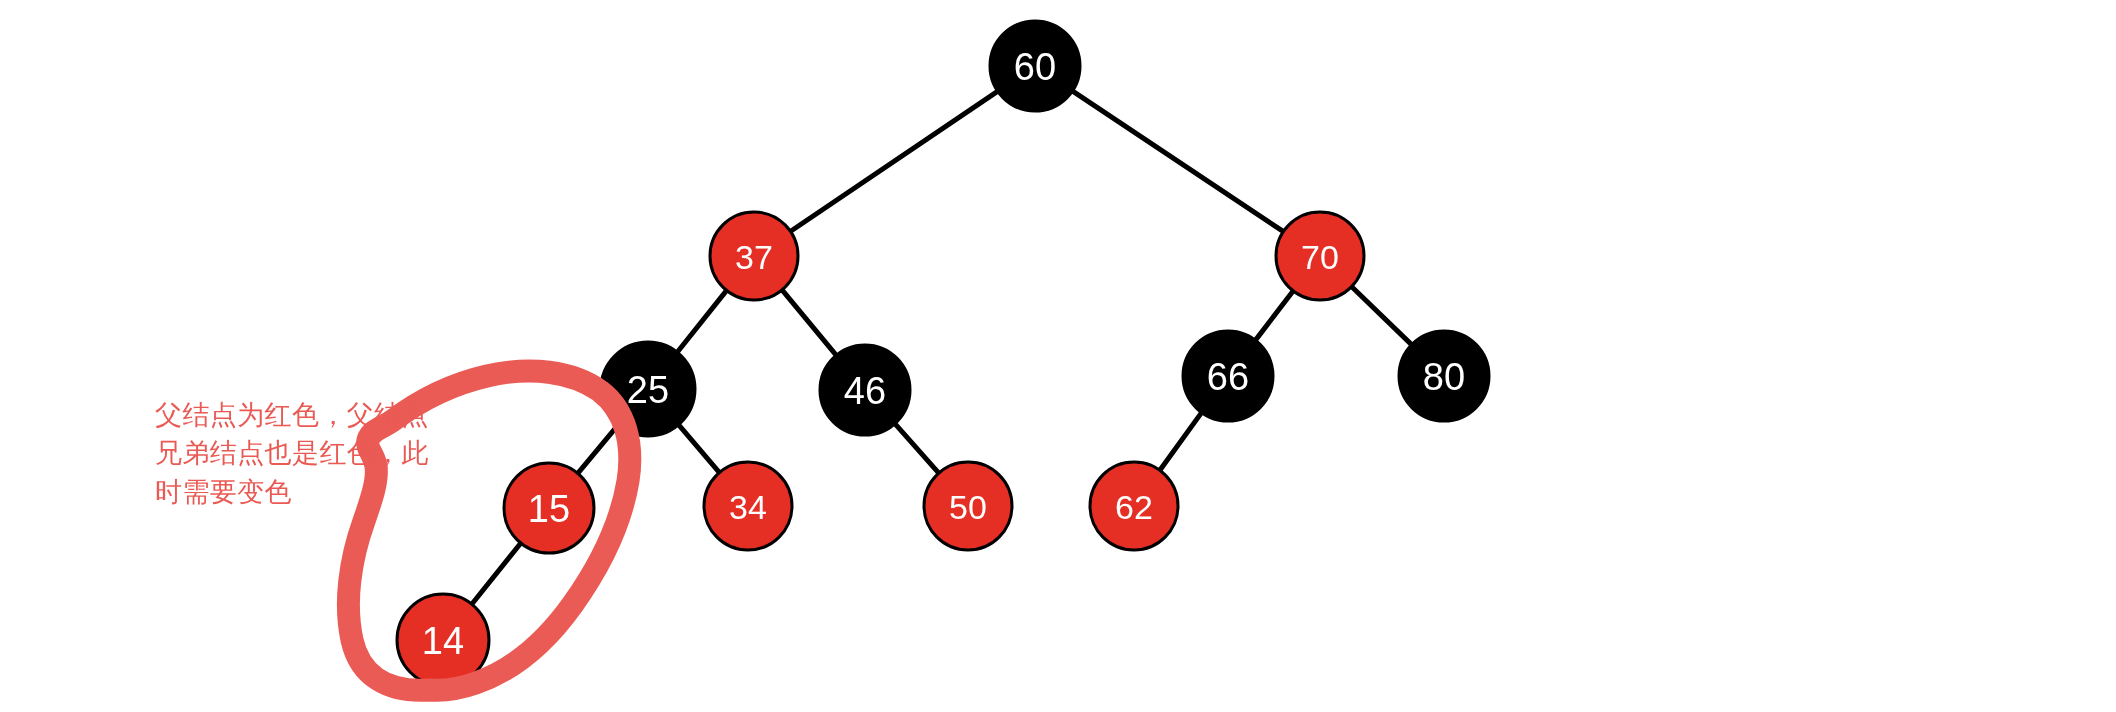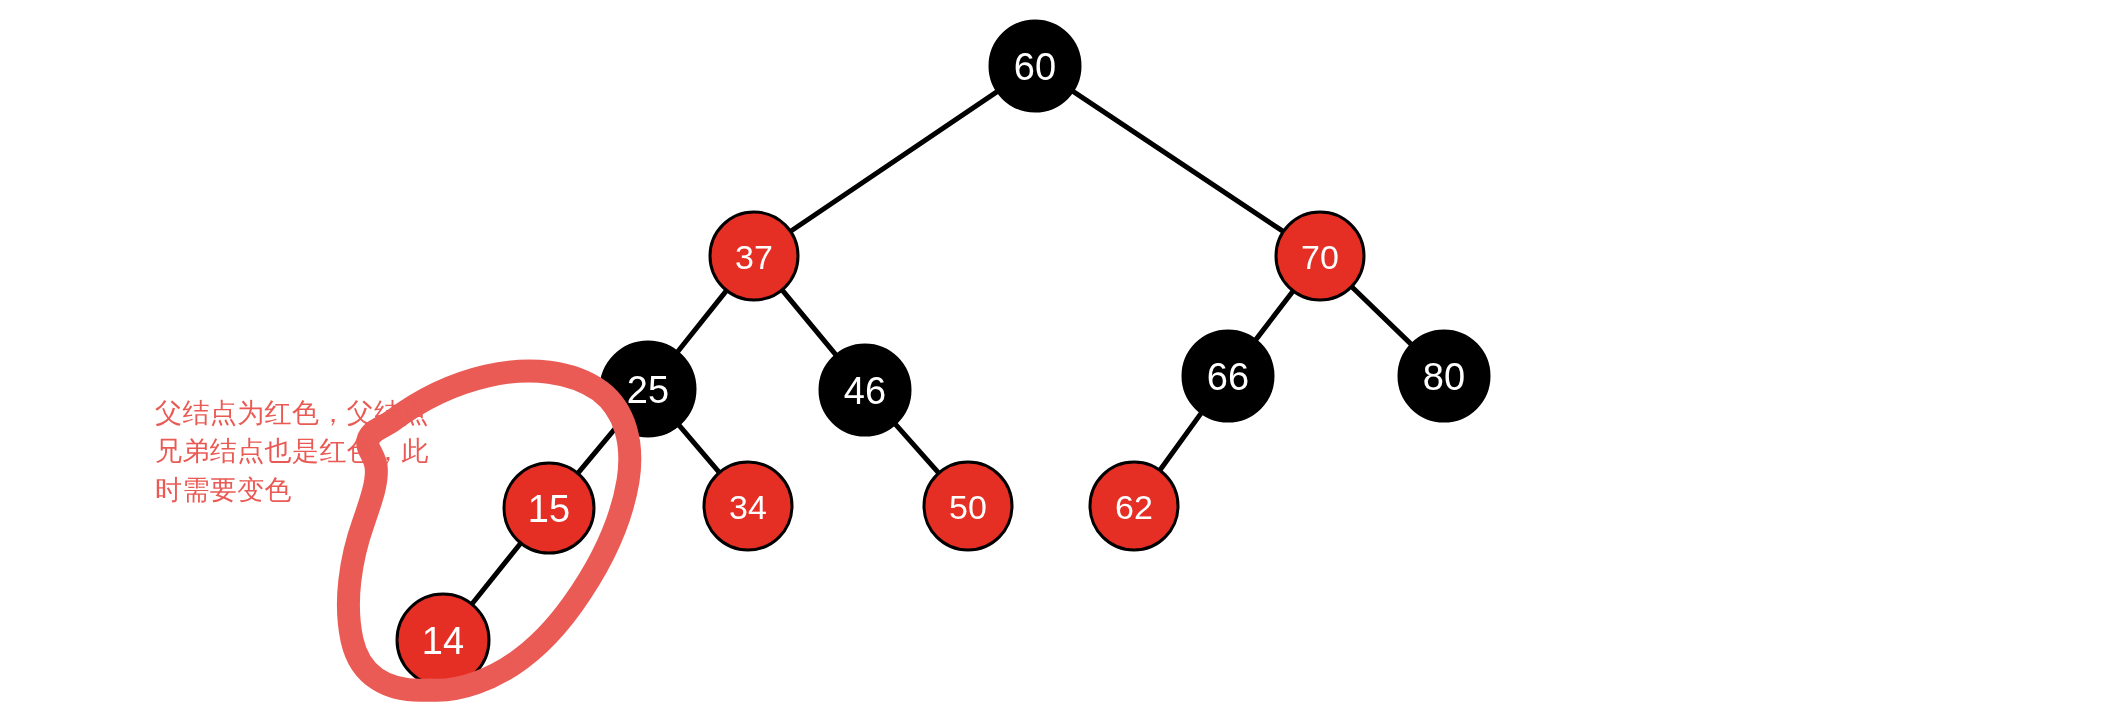--- a/index.html
+++ b/index.html
@@ -55,21 +55,21 @@
     stroke-width: 23;
     stroke-linecap: round;
     stroke-linejoin: round;
   }
   #annotation-text {
     position: absolute;
     left: 155px;
     top: 396px;
     width: 300px;
     color: #ea5a54;
-    font-family: Liberation Mono, monospace;
+    font-family: Liberation Serif, serif;
     font-size: 27px;
     line-height: 1.42;
     letter-spacing: 0.4px;
     white-space: pre-line;
   }
 </style>
 </head>
 <body>
 
 <div id="canvas">

